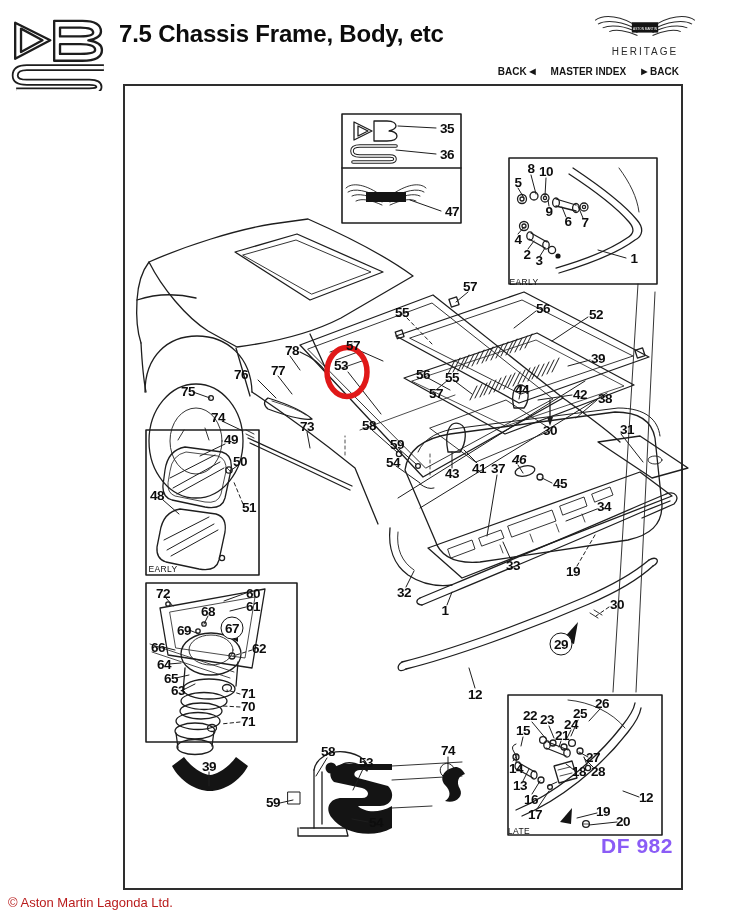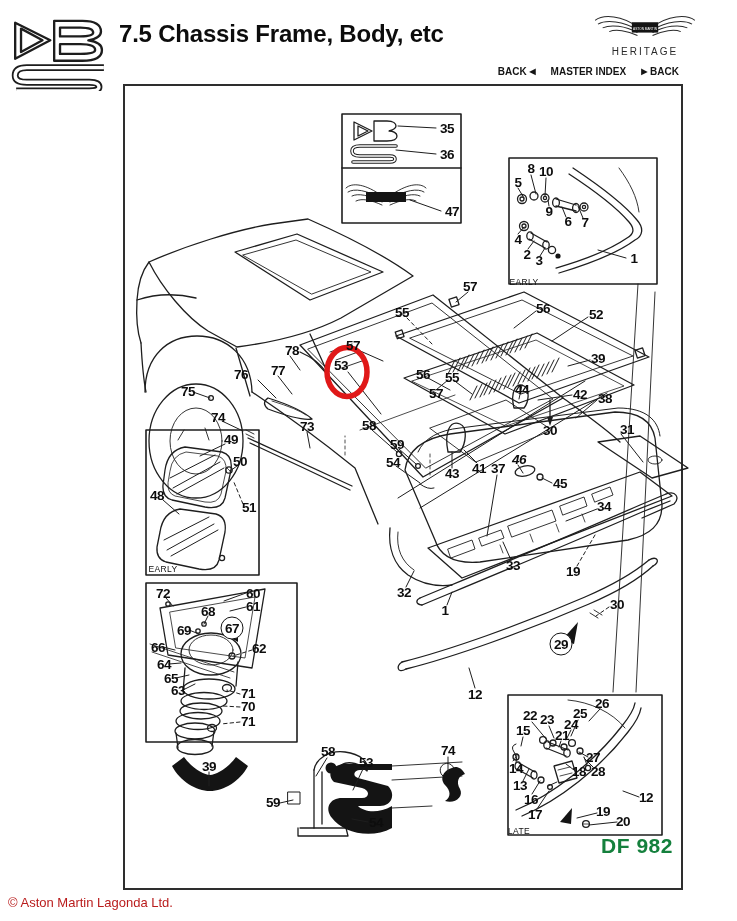--- a/index.html
+++ b/index.html
@@ -24,21 +24,21 @@
   #callouts{position:absolute;left:0;top:0;width:737px;height:921px;}
   .callout{position:absolute;transform:translate(-50%,-50%);
            font-size:13.5px;font-weight:bold;color:#0d0d0d;letter-spacing:-0.4px;
            white-space:nowrap;line-height:1;}
   .callout.circled{border:1.6px solid #141414;border-radius:50%;
            width:21px;height:21px;display:flex;align-items:center;justify-content:center;
            background:#fff;}
   .inset-label{position:absolute;transform:translate(-50%,-50%);
            font-size:8.5px;font-weight:normal;color:#101010;letter-spacing:0.4px;}
   #drawing-code{position:absolute;transform:translate(-50%,-50%);
-           font-size:21px;font-weight:bold;color:#15803d;letter-spacing:0.5px;}
+           font-size:21px;font-weight:bold;color:#8b5cf6;letter-spacing:0.5px;}
   #footer{position:absolute;left:8px;top:895px;font-size:13px;color:#b91c1c;}
 </style>
 </head>
 <body>
 
 <svg class="abs" style="left:10px;top:13px" width="102" height="78" viewBox="0 0 104 80">
   <g fill="none" stroke="#1d1d1d" stroke-width="2.4" stroke-linejoin="round">
     <path d="M5,10 L5,47 L41,28 Z"></path>
     <path d="M11,16 L11,40 L33,28 Z"></path>
     <path d="M45,8 L74,8 C88,8 93,13 93,19 C93,25 86,27 80,28 C88,29 94,32 94,38 C94,45 88,49 74,49 L45,49 Z"></path>

